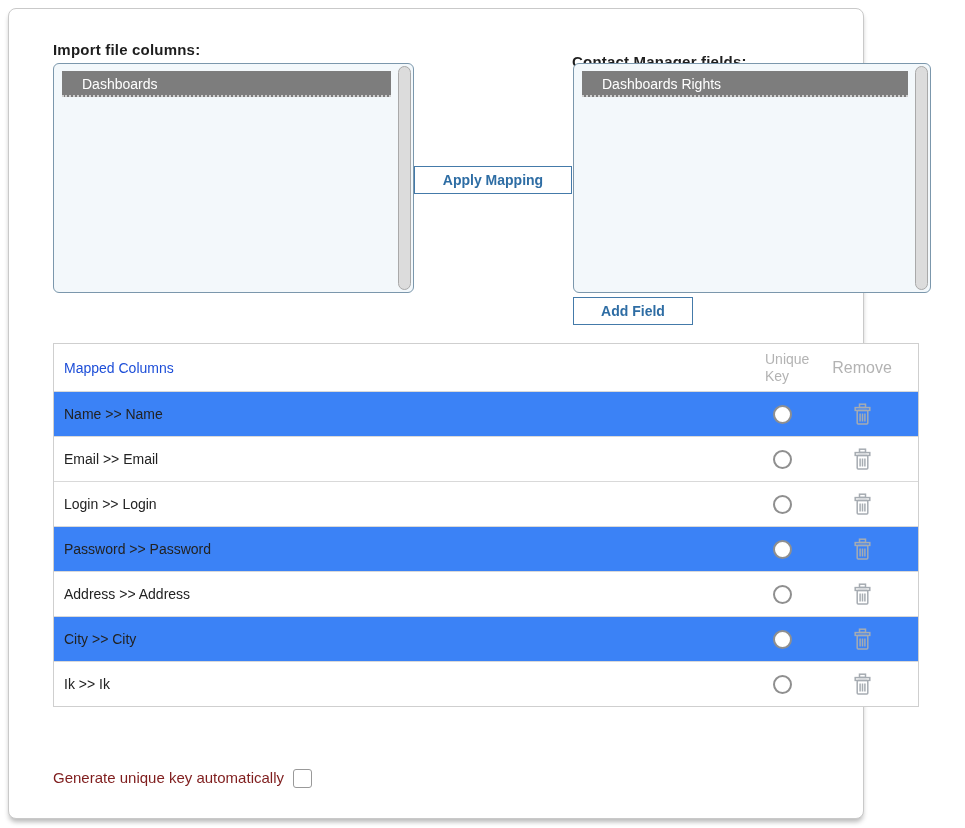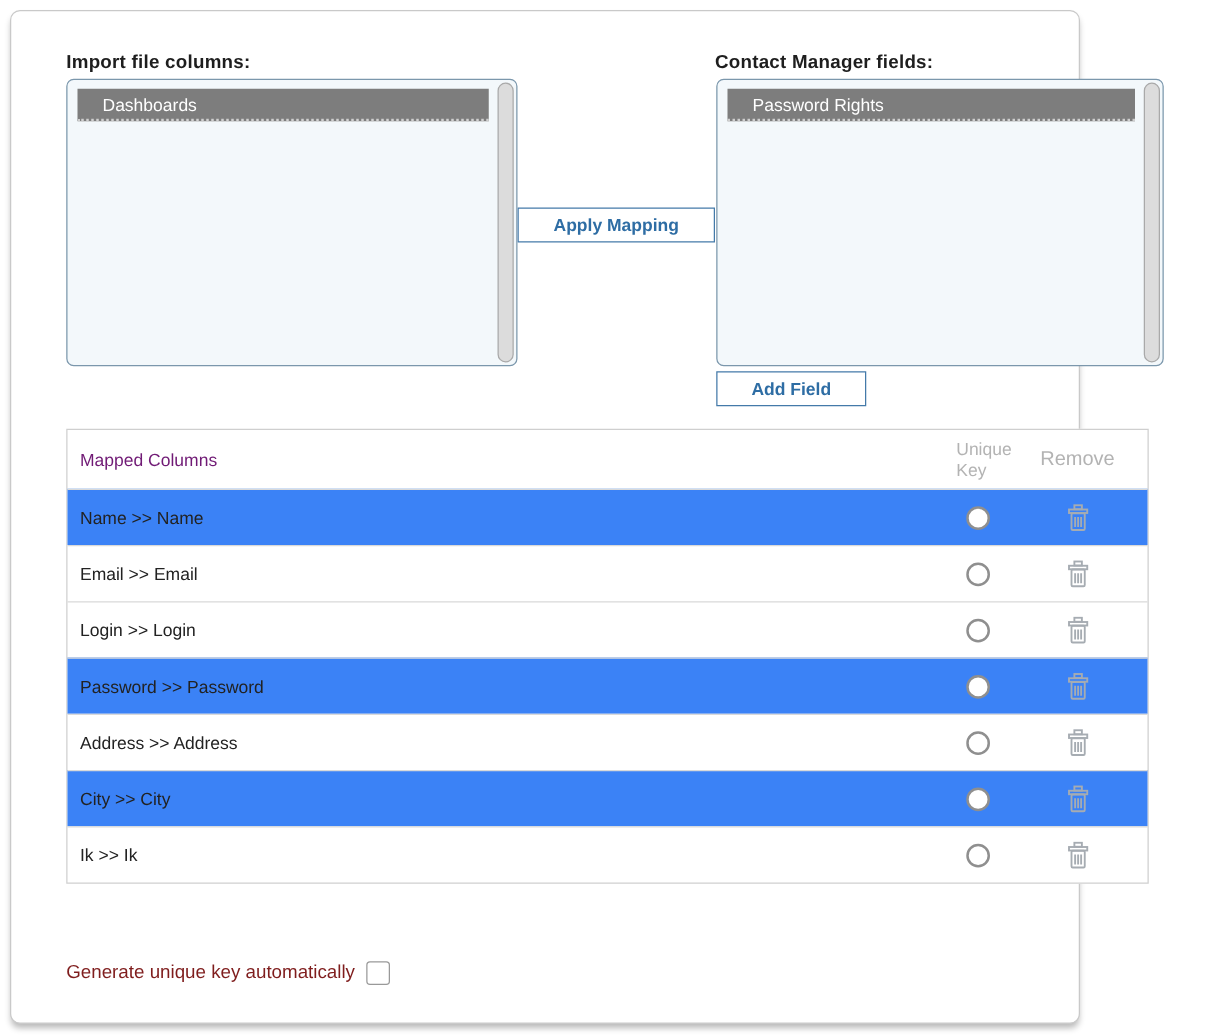--- a/index.html
+++ b/index.html
@@ -8,21 +8,21 @@
   .page {
     position:absolute; left:8px; top:8px; width:856px; height:811px;
     background:#fff; border:1px solid #c9c9c9; border-radius:8px;
     box-shadow:0 4px 5px -1px rgba(0,0,0,0.28);
   }
   .panel-label {
     position:absolute; font-size:15px; font-weight:bold; color:#1e1e1e;
     letter-spacing:0.2px;
   }
   #import-label { left:44px; top:32px; }
-  #contact-label { left:563px; top:32px; }
+  #contact-label { left:563px; top:44px; }
   .listbox {
     position:absolute; top:54px; height:230px;
     background:#f3f8fb; border:1px solid #7b97ac; border-radius:6px;
   }
   #import-listbox { left:44px; width:361px; }
   #contact-listbox { left:564px; width:358px; }
   .scrollbar {
     position:absolute; right:2px; top:2px; bottom:2px; width:13px;
     background:#dcdcdc; border:1px solid #a9a9a9; border-radius:7px;
   }
@@ -44,21 +44,21 @@
   #add-field-btn { left:564px; top:288px; width:120px; height:28px; }
   .mapping-table {
     position:absolute; left:44px; top:334px; width:866px;
     border:1px solid #cfcfcf; background:#fff;
   }
   .t-row { display:flex; align-items:center; height:45px;
     border-top:1px solid #d9d9d9; }
   .t-row.header { height:47px; border-top:none; color:#b3b3b3; }
   .t-row.alt { background:#3b82f6; }
   .cell-label { flex:1; padding-left:10px; font-size:14px; color:#222; }
-  .header .cell-label { color:#701a75; font-size:14px; }
+  .header .cell-label { color:#1d4ed8; font-size:14px; }
   .cell-key { width:80px; display:flex; justify-content:center; }
   .header .cell-key { justify-content:flex-start; padding-left:23px;
     line-height:17px; font-size:14px; }
   .cell-remove { width:80px; margin-right:16px; display:flex;
     justify-content:center; }
   .header .cell-remove { font-size:16px; }
   .radio {
     width:19px; height:19px; border:2px solid #8f8f8f; border-radius:50%;
     background:#fff; display:flex; align-items:center; justify-content:center;
     cursor:pointer;
@@ -86,21 +86,21 @@
     <div id="import-items">
         <div class="list-item selected">Dashboards</div>
       </div>
     <div class="scrollbar"></div>
   </div>
 
   <div class="panel-label" id="contact-label">Contact Manager fields:</div>
 
   <div class="listbox" id="contact-listbox">
     <div id="contact-items">
-        <div class="list-item selected">Password Rights</div>
+        <div class="list-item selected">Dashboards Rights</div>
       </div>
     <div class="scrollbar"></div>
   </div>
 
   <button class="btn" id="add-field-btn">Add Field</button>
 
   <button class="btn" id="apply-mapping-btn">Apply Mapping</button>
 
   <div class="mapping-table">
     <div class="t-row header">

